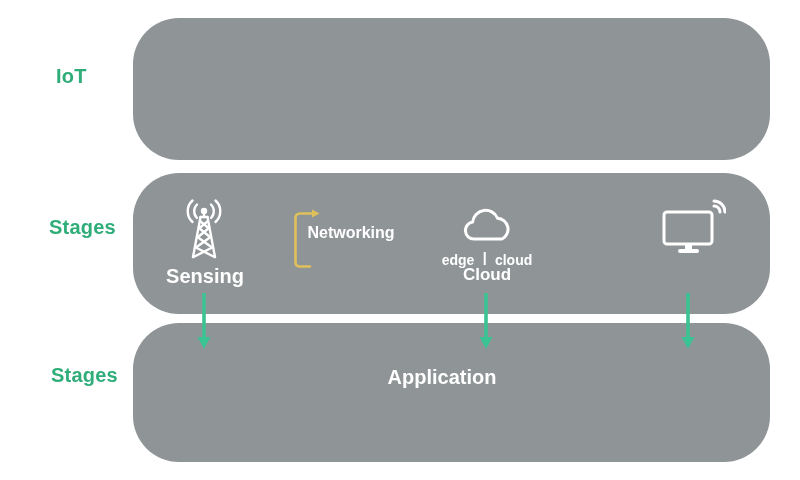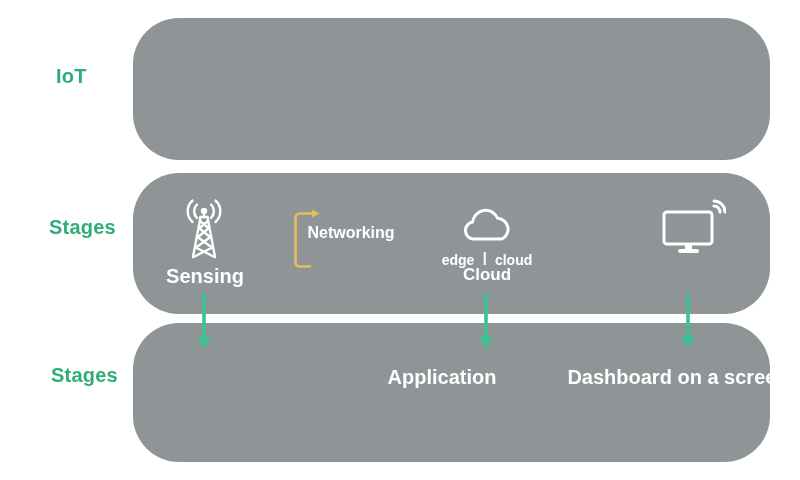--- a/index.html
+++ b/index.html
@@ -120,15 +120,14 @@
     </svg>
   </div>
   <div class="down-arrow" style="left:681px;top:292px;">
     <svg width="14" height="58" viewBox="0 0 14 58">
       <line x1="7" y1="1" x2="7" y2="46" stroke="currentColor" stroke-width="3.6"></line>
       <polygon points="0.5,45 13.5,45 7,57" fill="currentColor"></polygon>
     </svg>
   </div>
 
   <div class="white-label" style="left:442px;top:366px;">Application</div>
-  <div class="white-label" style="left:678px;top:366px;">Dashboard on a screen</div>
 
 </div>
 
 </body></html>

